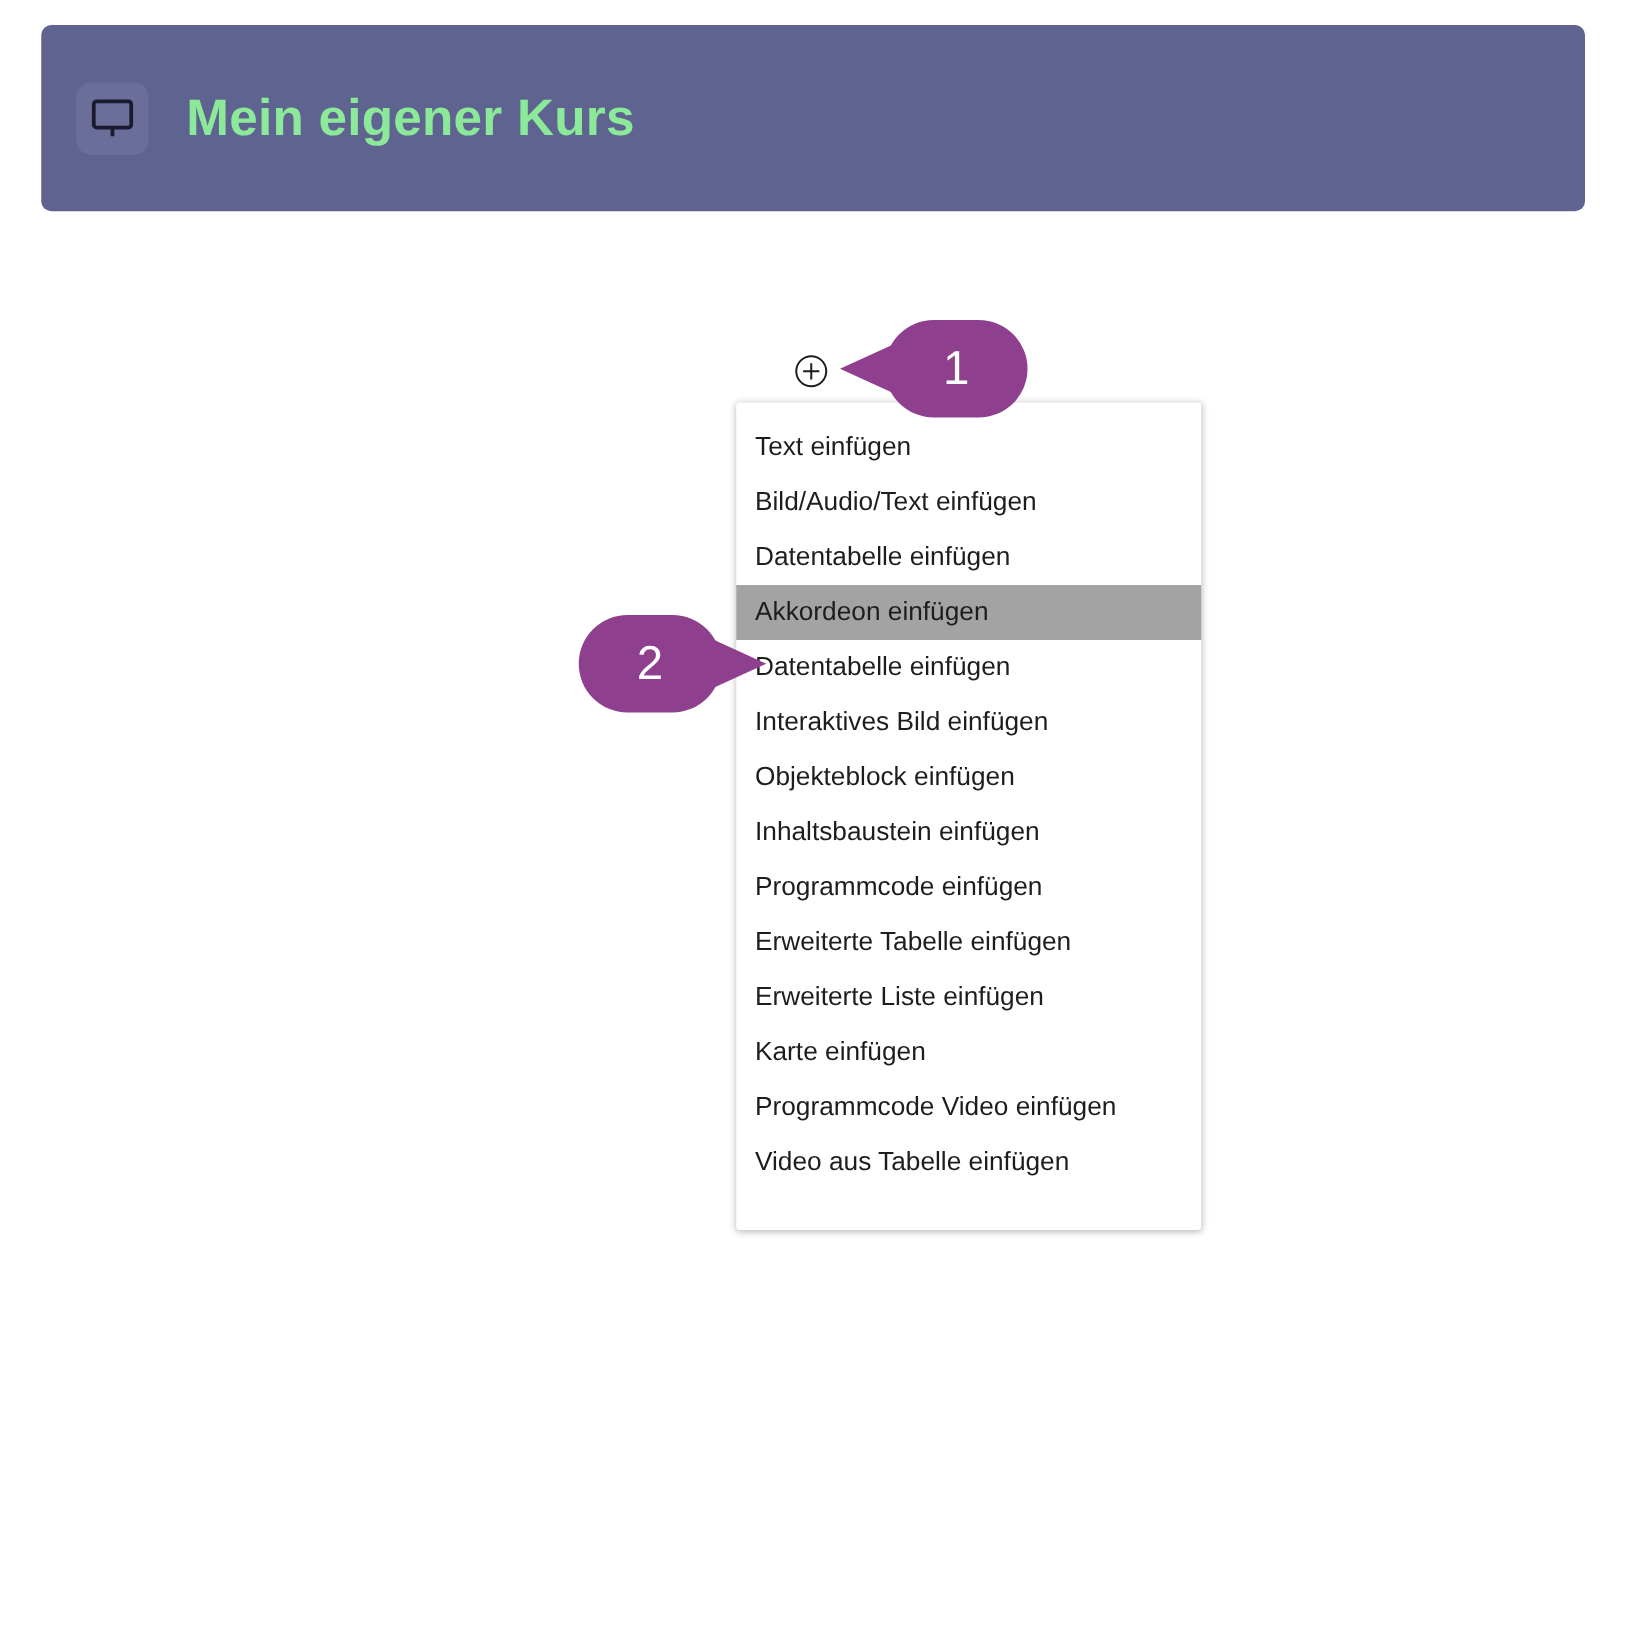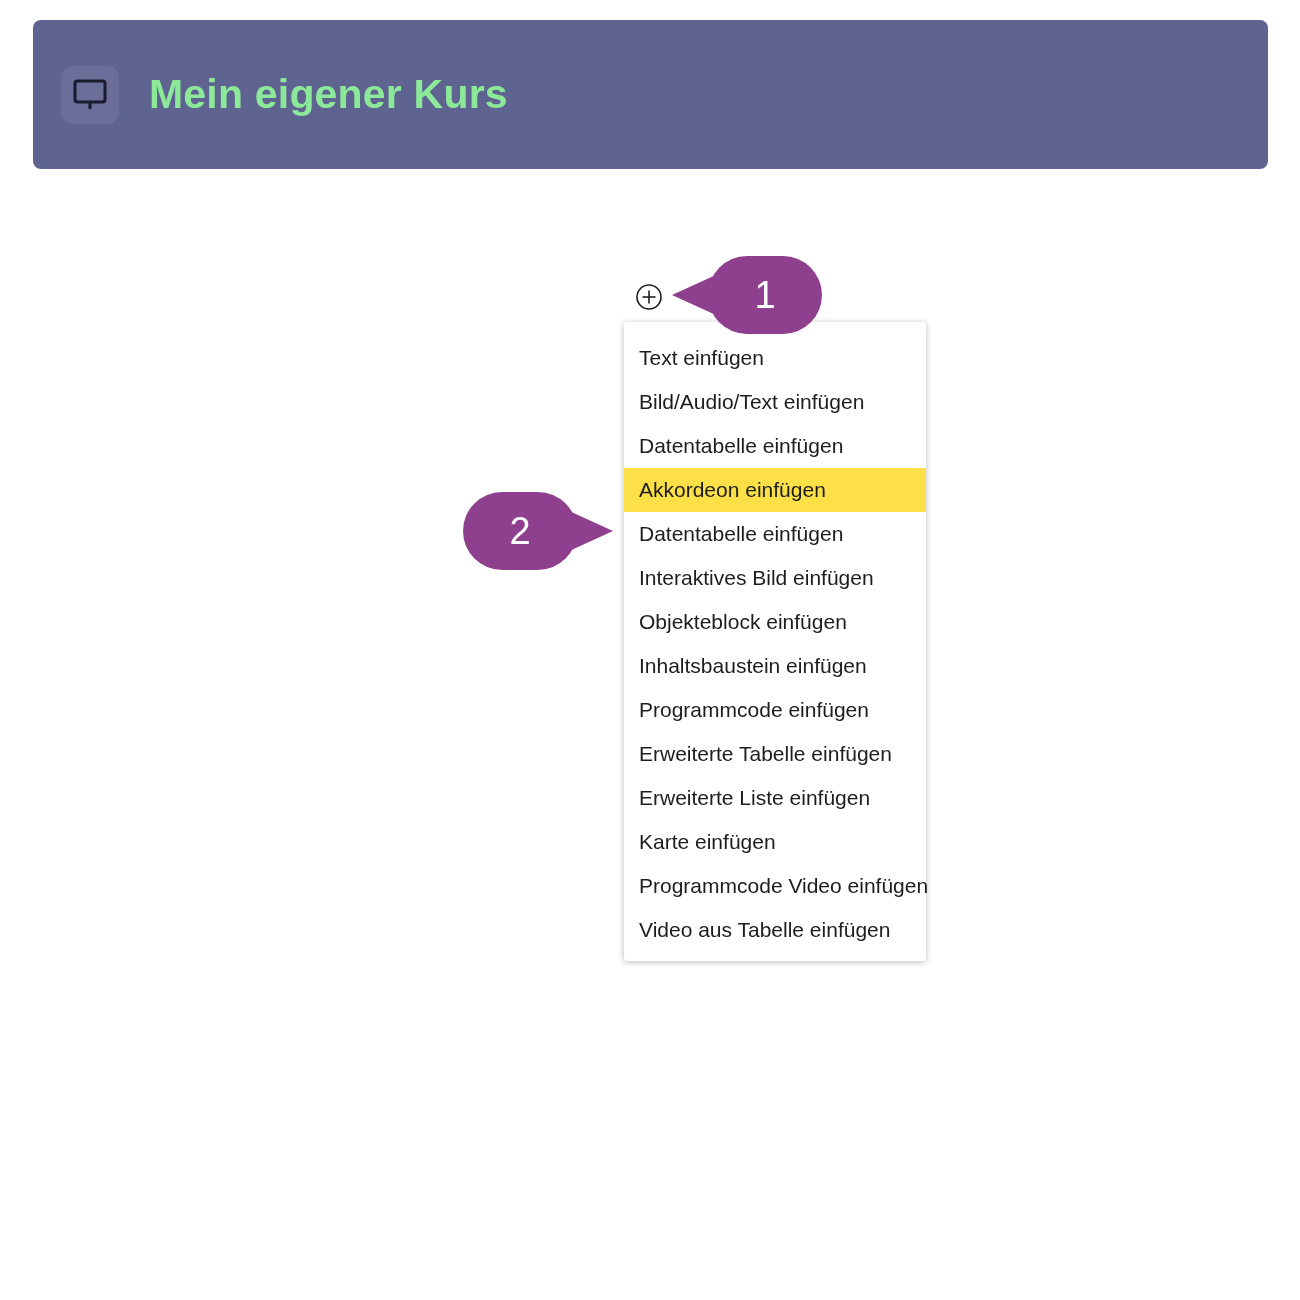--- a/index.html
+++ b/index.html
@@ -62,39 +62,38 @@
     padding: 0;
     cursor: pointer;
   }
   .plus-button svg { display: block; }
 
   
   .menu {
     position: absolute;
     left: 589px;
     top: 322px;
-    width: 302px;
+    width: 372px;
     background: #ffffff;
     border-radius: 3px;
     box-shadow: 0 1px 6px rgba(0,0,0,0.28);
-    padding: 14px 0 9px 0;
+    padding: 14px 0 32px 0;
     box-sizing: border-box;
-    margin-left: 35px;
   }
   .menu-item {
     font-size: 21px;
     color: #1d1d1d;
     line-height: 44px;
     height: 44px;
     padding-left: 15px;
     white-space: nowrap;
     cursor: pointer;
   }
   .menu-item.highlight {
-    background: #fde047;
+    background: #a3a3a3;
   }
 
   
   .callout {
     position: absolute;
     width: 150px;
     height: 78px;
   }
   .callout .bubble {
     position: absolute;

